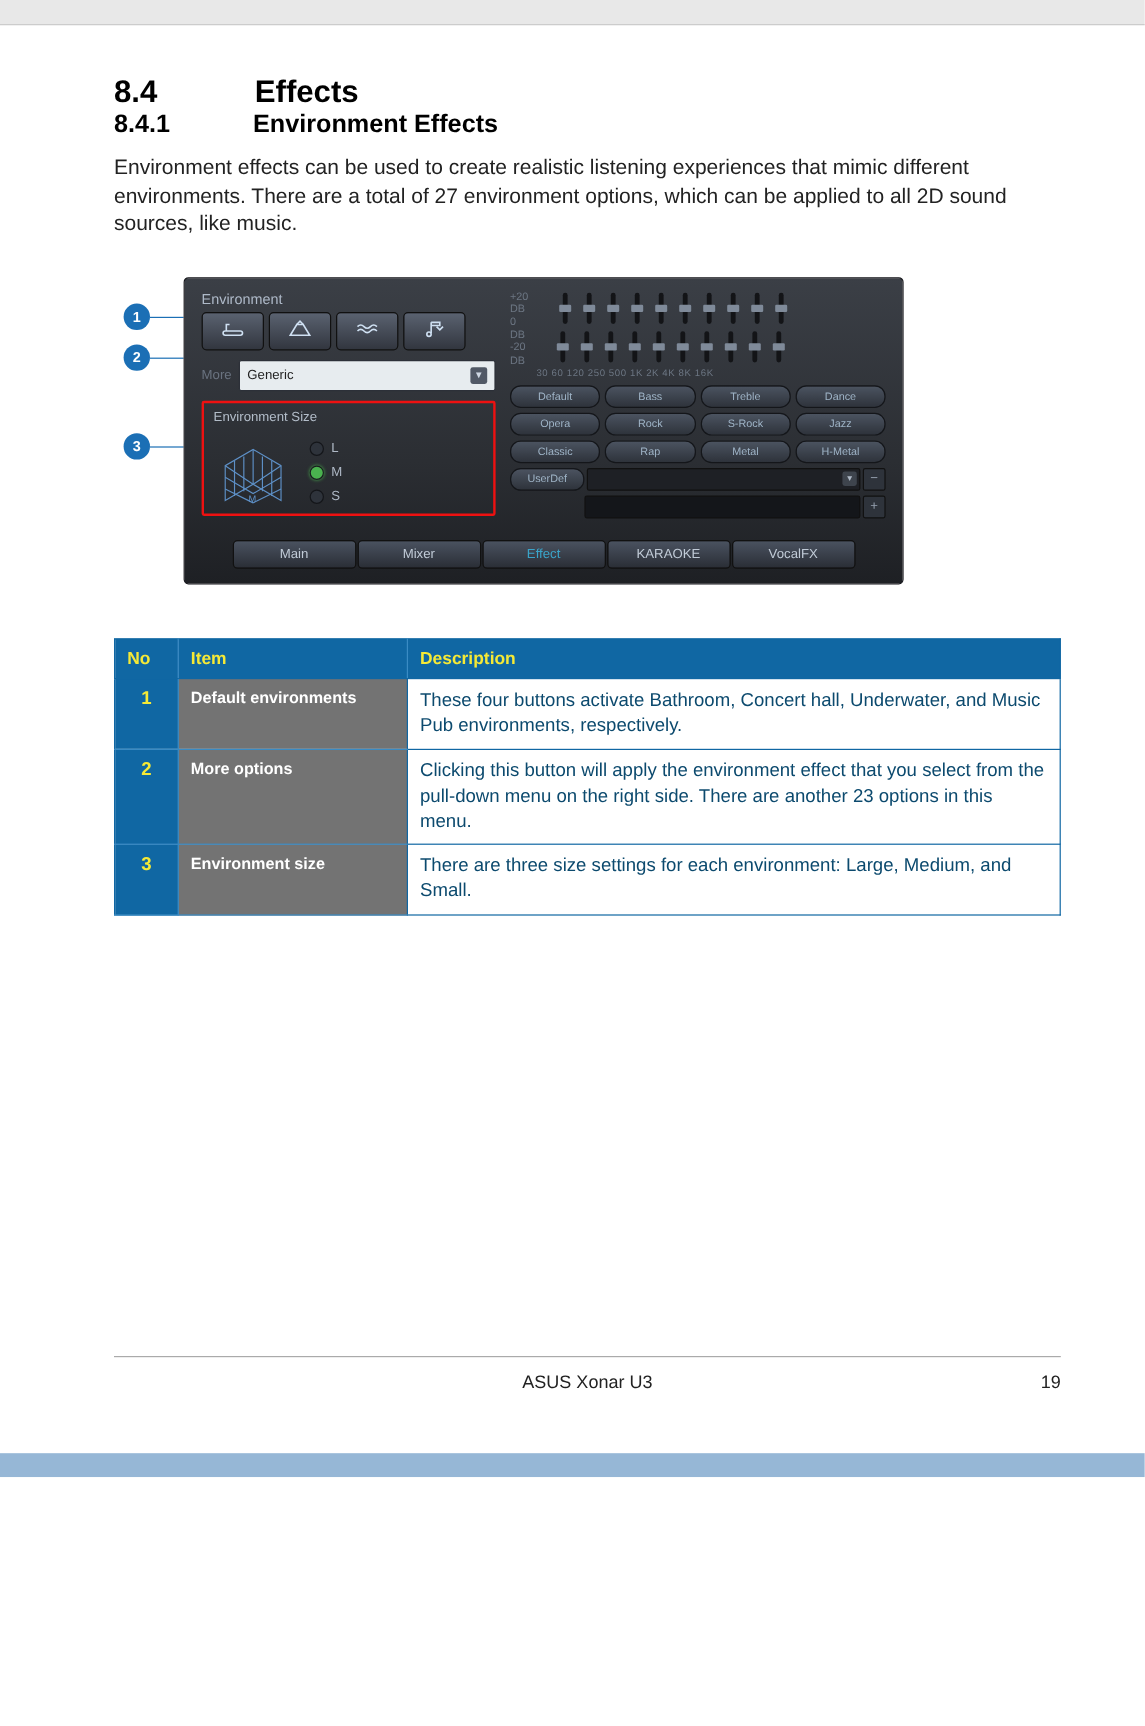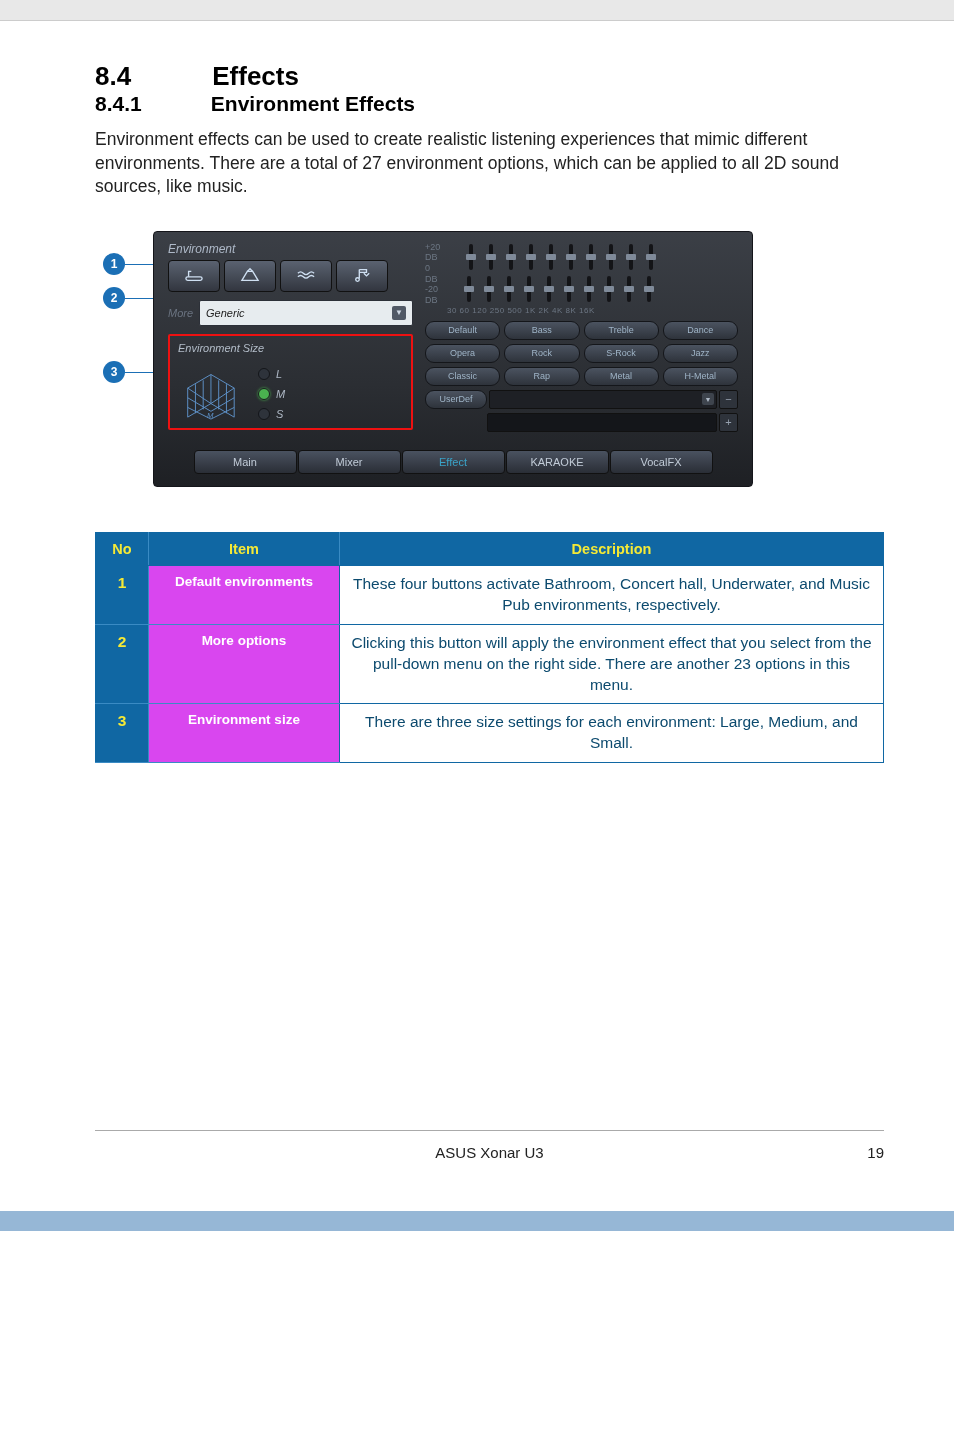--- a/index.html
+++ b/index.html
@@ -87,21 +87,20 @@
     color: #aeb9c8;
     font-size: 12px;
     margin-bottom: 4px;
   }
   .env-top-row {
     display: flex;
     gap: 12px;
   }
   .env-left {
     width: 245px;
-    font-style: italic;
   }
   .env-right {
     flex: 1;
   }
   .env-btn-row {
     display: flex;
     gap: 4px;
     margin-bottom: 8px;
   }
   .env-btn {
@@ -280,32 +279,32 @@
   
   table.desc {
     width: 100%;
     border-collapse: collapse;
     font-size: 15.5px;
   }
   table.desc th, table.desc td {
     border: 1px solid #1067a3;
     padding: 8px 10px;
     vertical-align: top;
-    text-align: center;
+    text-align: left;
   }
   table.desc thead th {
     background: #1067a3;
     color: #F5E936;
     font-weight: bold;
     font-size: 14.5px;
     border-right: 1px solid #3a8bc4;
   }
   table.desc thead th:last-child { border-right: 1px solid #1067a3; }
   table.desc tbody td.labelcell {
-    background: #d946ef;
+    background: #737373;
     color: #fff;
     font-weight: bold;
     font-size: 13.5px;
     width: 170px;
     border-bottom:1px solid #3a8bc4;
   }
   table.desc tbody td.numcell {
     background: #1067a3;
     color: #F5E936;
     font-weight: bold;

